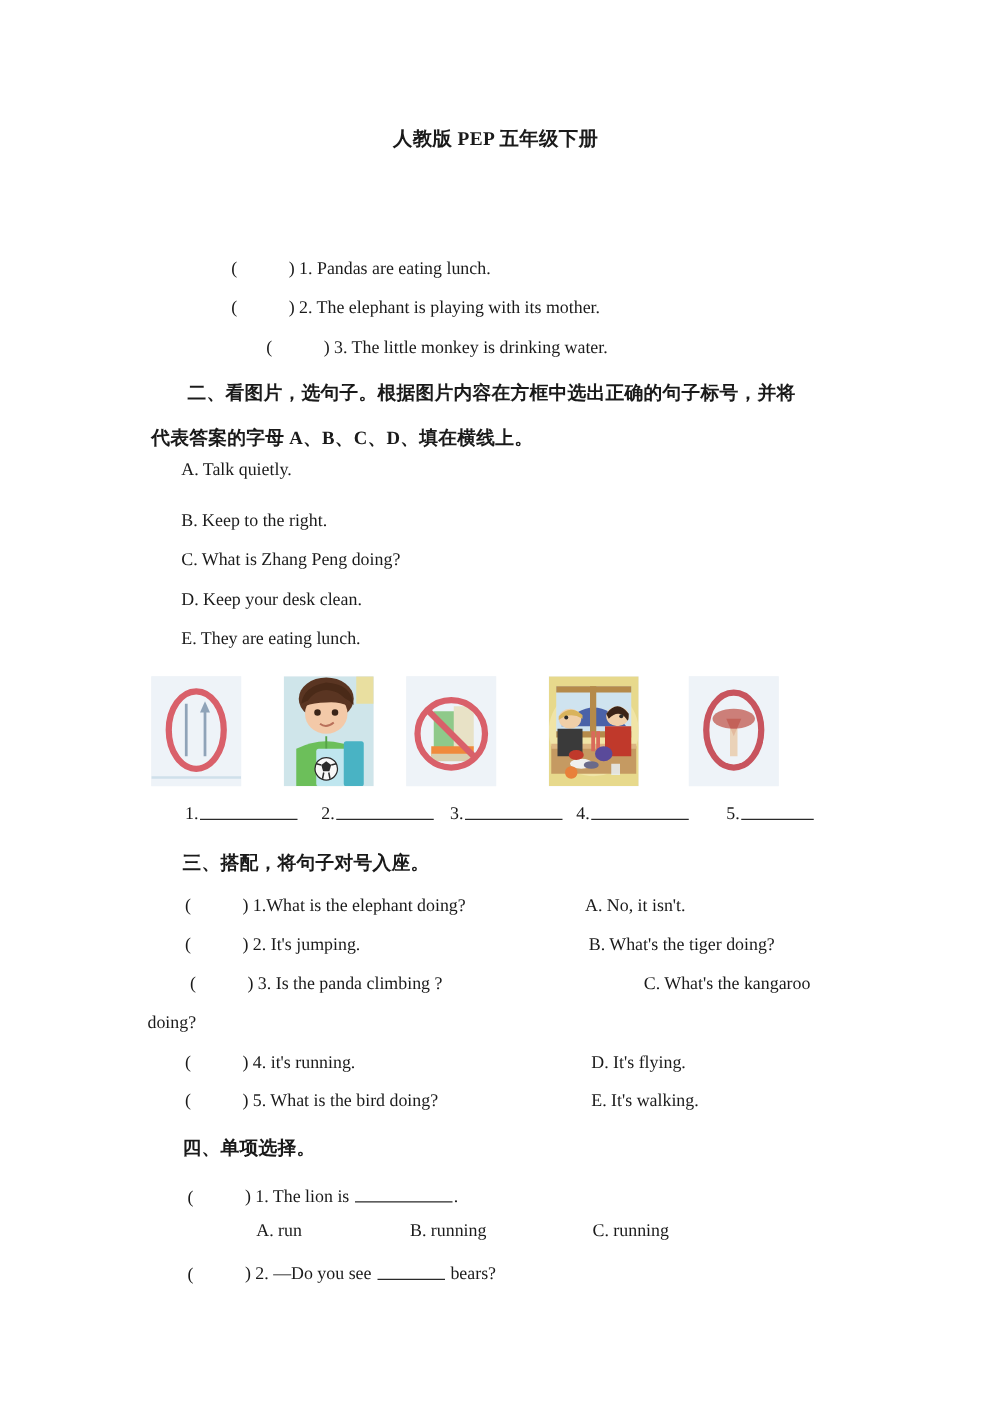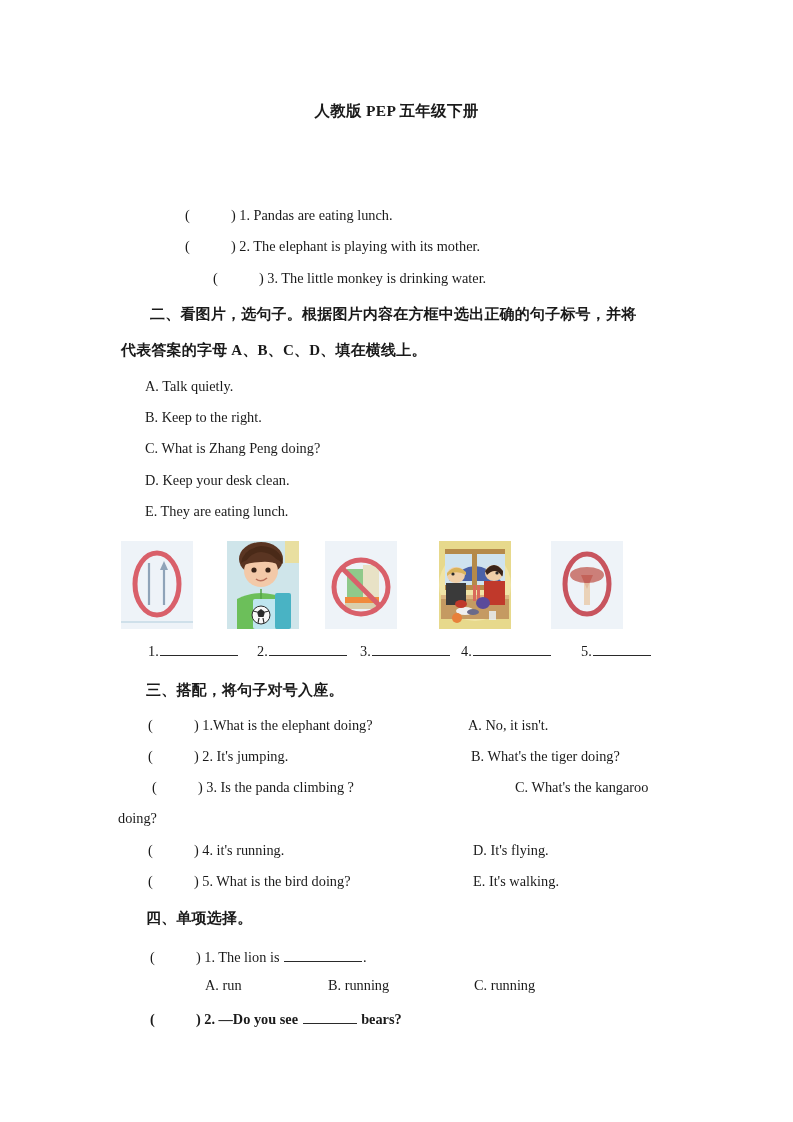--- a/index.html
+++ b/index.html
@@ -108,21 +108,21 @@
 
   <div class="line" style="left:185px; top:271px;margin-left:28px;">
     <span class="paren">(</span>
     <span class="gap-sm"></span>
     <span>) 3. The little monkey is drinking water.</span>
   </div>
 
   <div class="section-heading" style="left:121px; top:341px;">代表答案的字母 A、B、C、D、填在横线上。</div>
   <div class="section-heading" style="left:150px; top:305px;">二、看图片，选句子。根据图片内容在方框中选出正确的句子标号，并将</div>
 
-  <div class="line" style="left:145px; top:379px;text-align:right;">A. Talk quietly.</div>
+  <div class="line" style="left:145px; top:369px;text-align:right;">A. Talk quietly.</div>
   <div class="line" style="left:145px; top:410px;">B. Keep to the right.</div>
   <div class="line" style="left:145px; top:441px;">C. What is Zhang Peng doing?</div>
   <div class="line" style="left:145px; top:473px;">D. Keep your desk clean.</div>
   <div class="line" style="left:145px; top:504px;">E. They are eating lunch.</div>
 
   <div class="pic" style="left:121px; top:541px;">
     <svg viewBox="0 0 72 88">
       <rect x="0" y="0" width="72" height="88" fill="#eef3f8"></rect>
       <ellipse cx="36" cy="43" rx="22" ry="31" fill="none" stroke="#d9606a" stroke-width="5"></ellipse>
       <line x1="28" y1="22" x2="28" y2="64" stroke="#8fa3b8" stroke-width="2.2"></line>
@@ -261,19 +261,19 @@
   <div class="line" style="left:150px; top:947px;">
     <span class="paren">(</span>
     <span class="gap-sm"></span>
     <span>) 1. The lion is </span><span class="blank blank-w2"></span><span>.</span>
   </div>
 
   <div class="line" style="left:205px; top:978px;">A. run</div>
   <div class="line" style="left:328px; top:978px;">B. running</div>
   <div class="line" style="left:474px; top:978px;">C. running</div>
 
-  <div class="line" style="left:150px; top:1009px;font-weight:bold;">
+  <div class="line" style="left:150px; top:1009px;">
     <span class="paren">(</span>
     <span class="gap-sm"></span>
     <span>) 2.  —Do you see </span><span class="blank blank-w1"></span><span> bears?</span>
   </div>
 
 </div>
 
 </body></html>

